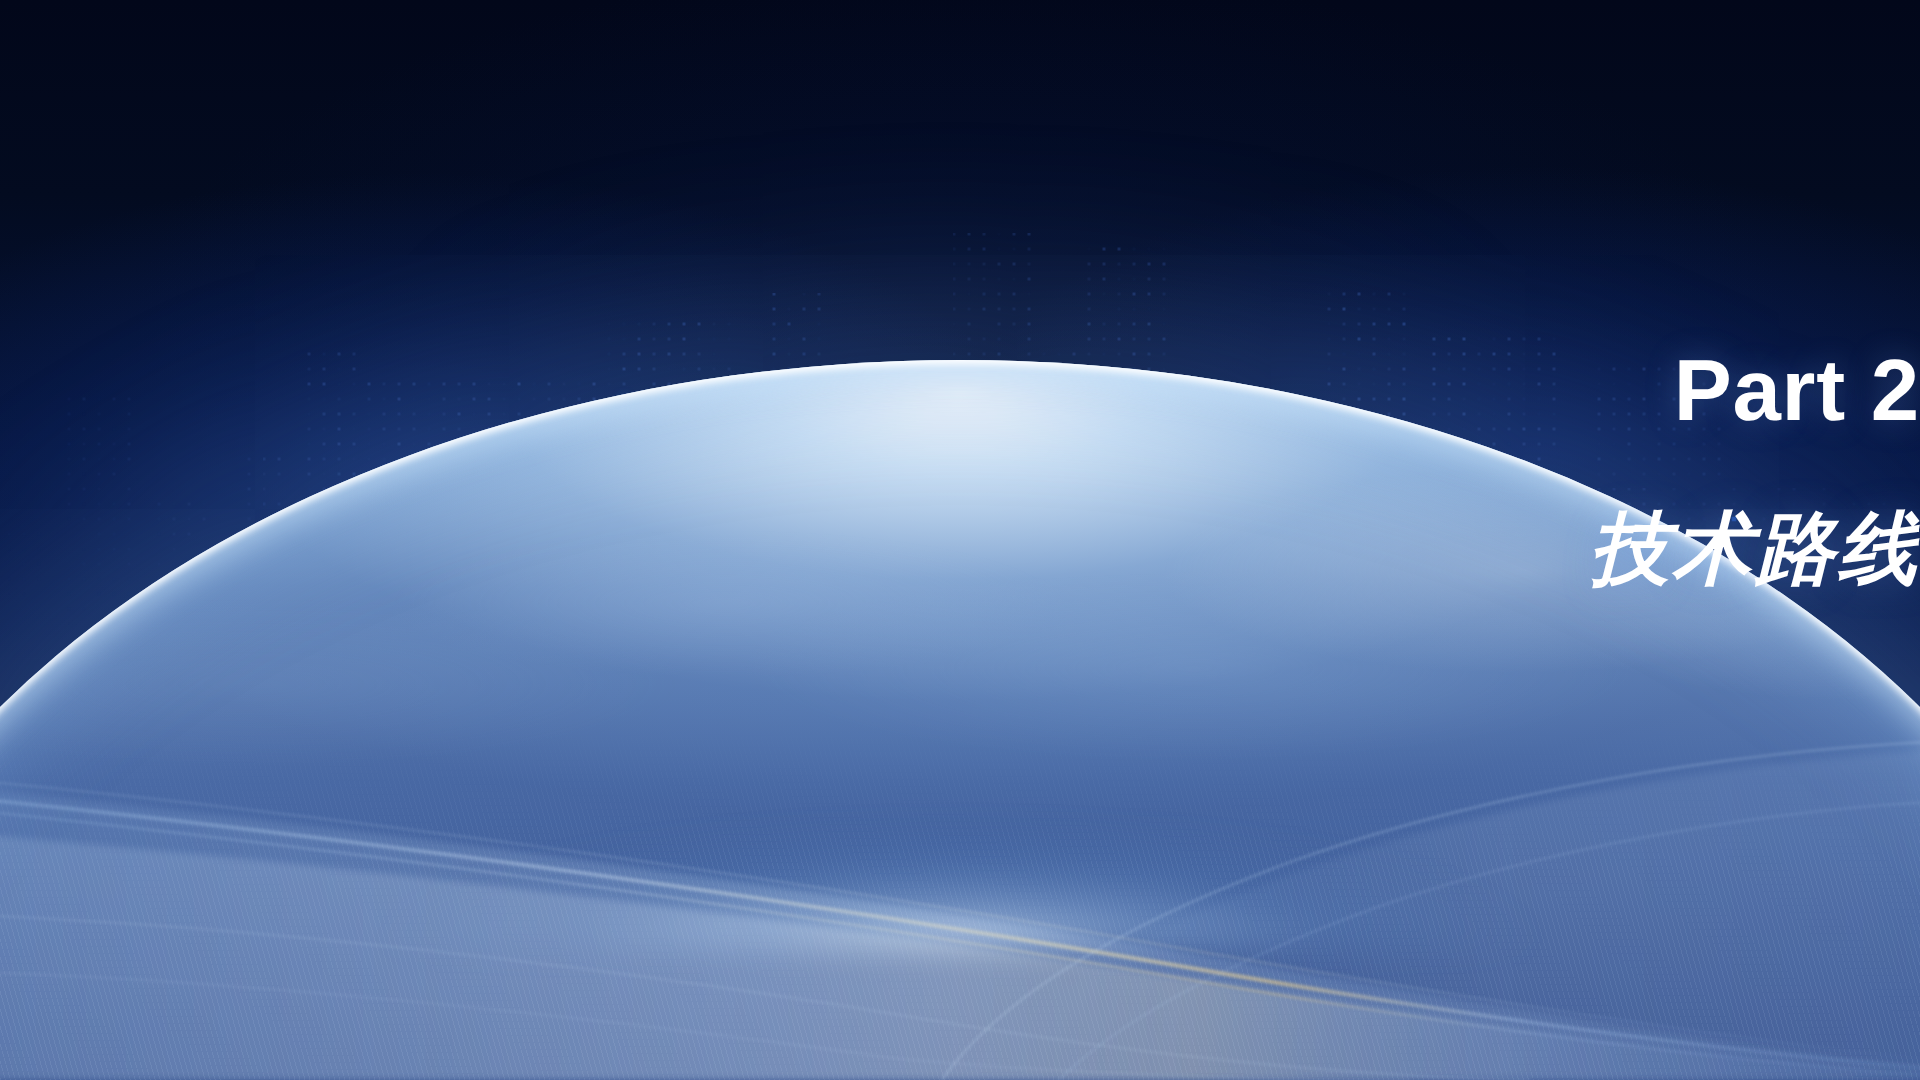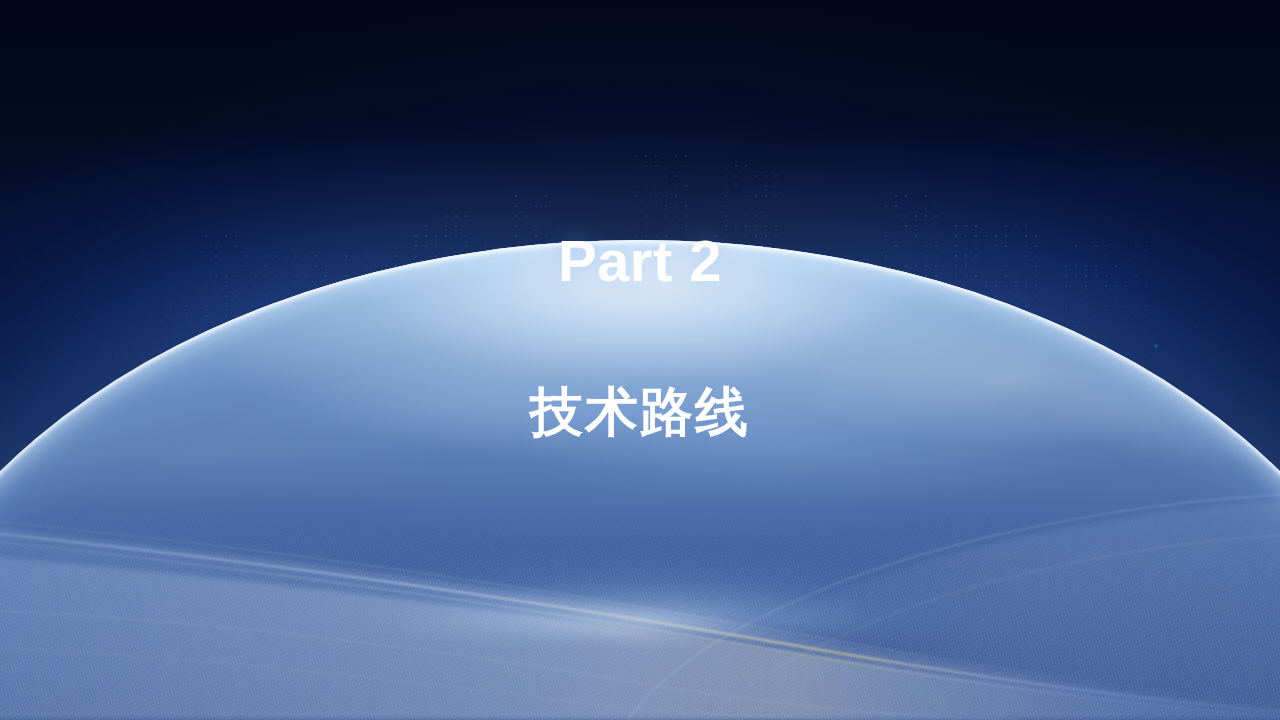--- a/index.html
+++ b/index.html
@@ -170,41 +170,42 @@
       radial-gradient(1px 1px at 700px 528px, rgba(255,255,255,0.35), transparent),
       radial-gradient(1px 1px at 960px 602px, rgba(255,255,255,0.42), transparent),
       radial-gradient(1px 1px at 240px 520px, rgba(255,255,255,0.30), transparent);
   }
 
   
   .content {
     position: absolute;
     left: 0; right: 0;
     top: 232px;
-    text-align: center;
+    text-align: right;
     z-index: 20;
   }
   .part-label {
     display: block;
     font-size: 58px;
     font-weight: 700;
     line-height: 1;
     letter-spacing: 0.5px;
     color: #ffffff;
     text-shadow: 0 0 22px rgba(120,170,245,0.30);
   }
   .section-title {
     display: block;
-    margin-top: 95px;
+    margin-top: 50px;
     font-size: 53px;
     font-weight: 700;
     line-height: 1;
     letter-spacing: 2px;
     color: #ffffff;
     text-shadow: 0 0 24px rgba(120,170,245,0.28);
+    font-style: italic;
   }
 </style>
 </head>
 <body>
 
 <div id="slide">
 
   <div class="layer bg-base"></div>
   <div class="layer bg-bloom"></div>
 

